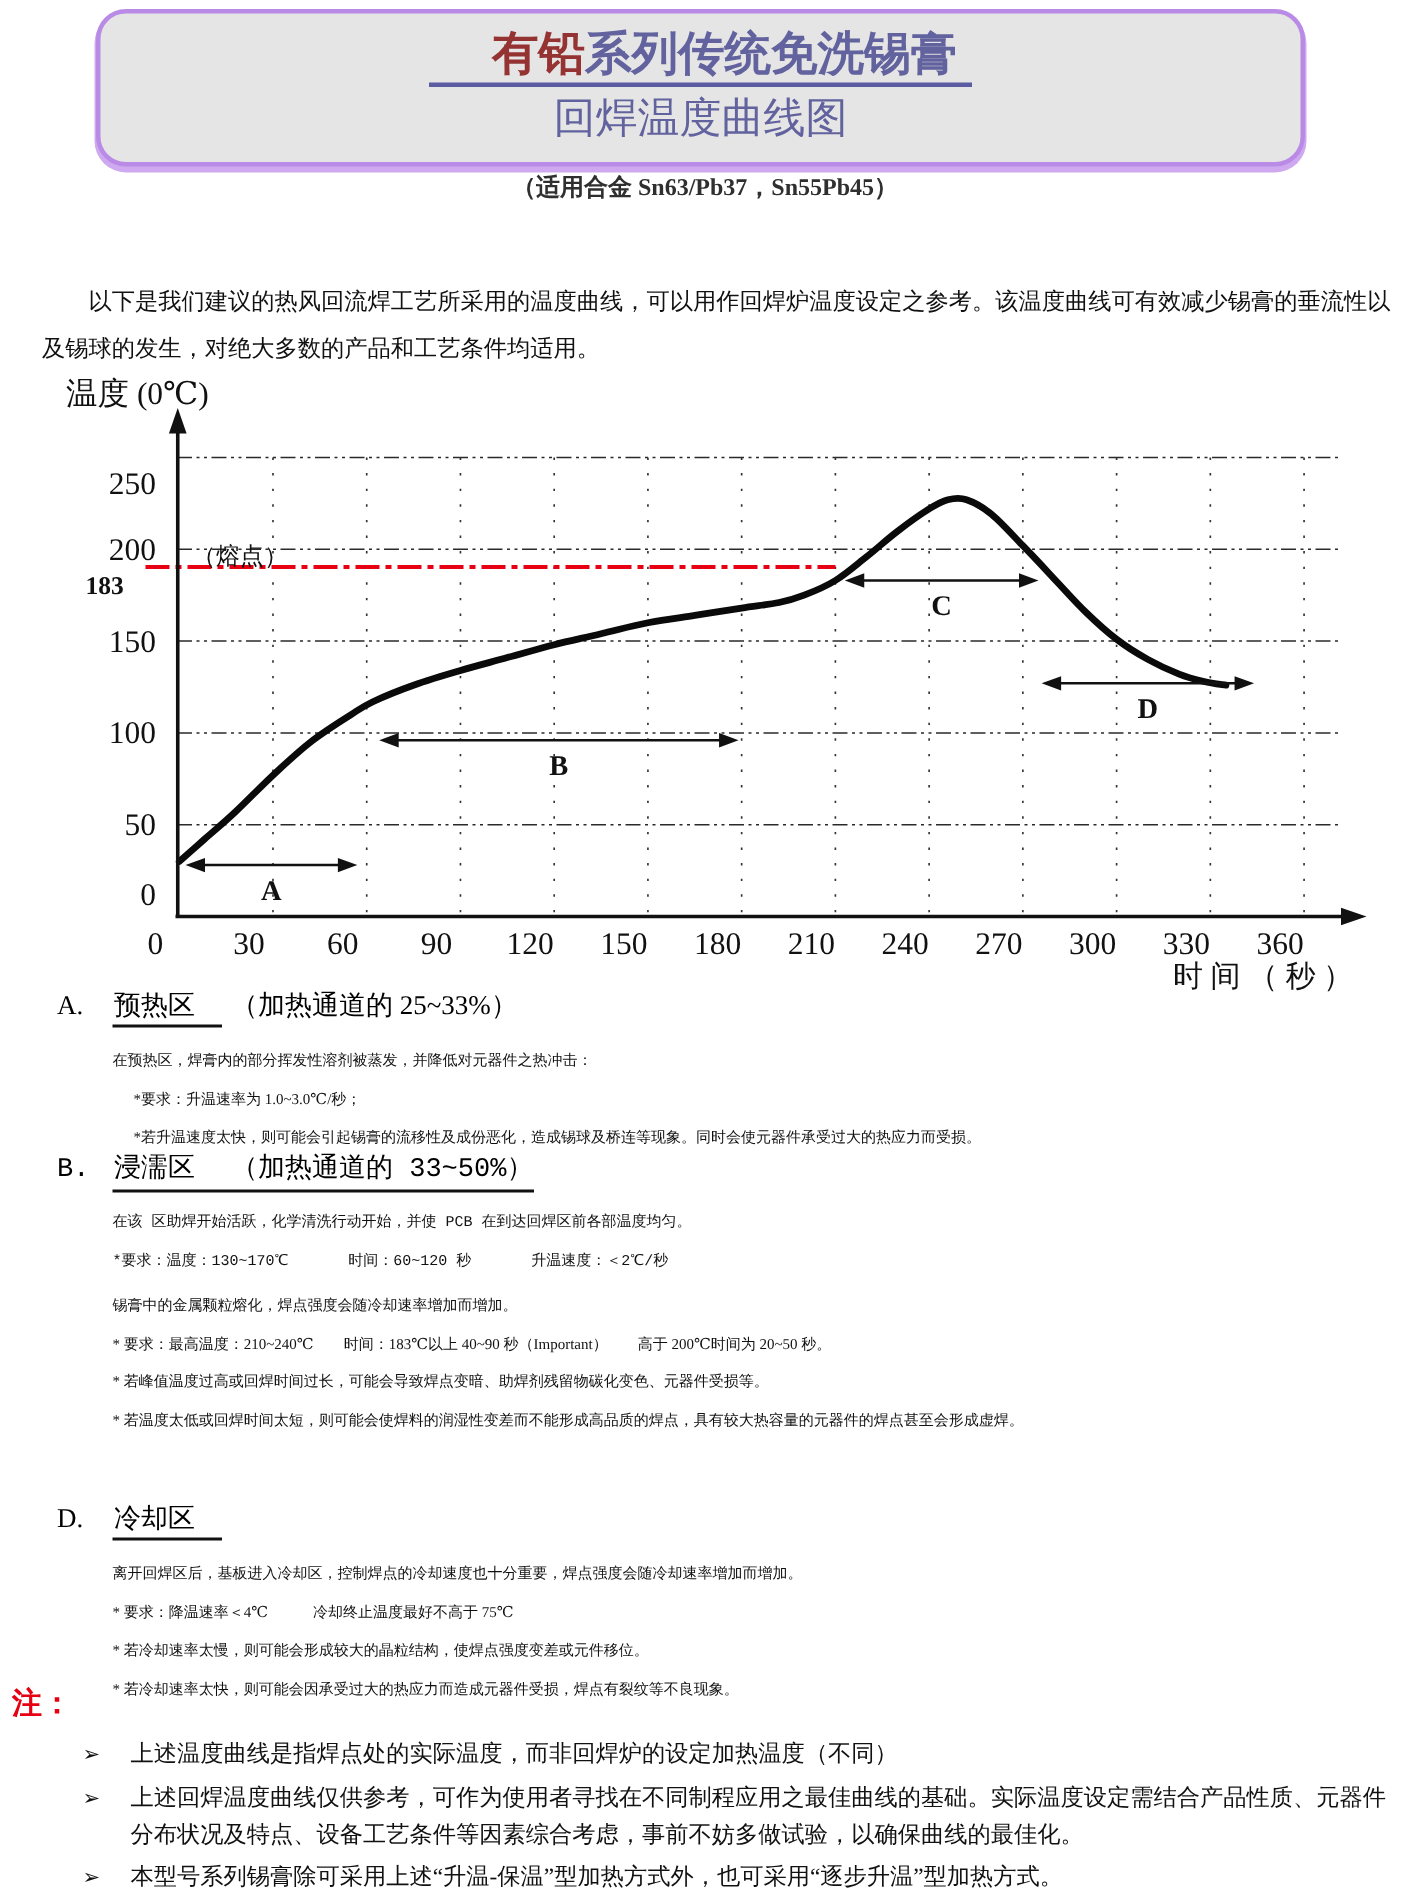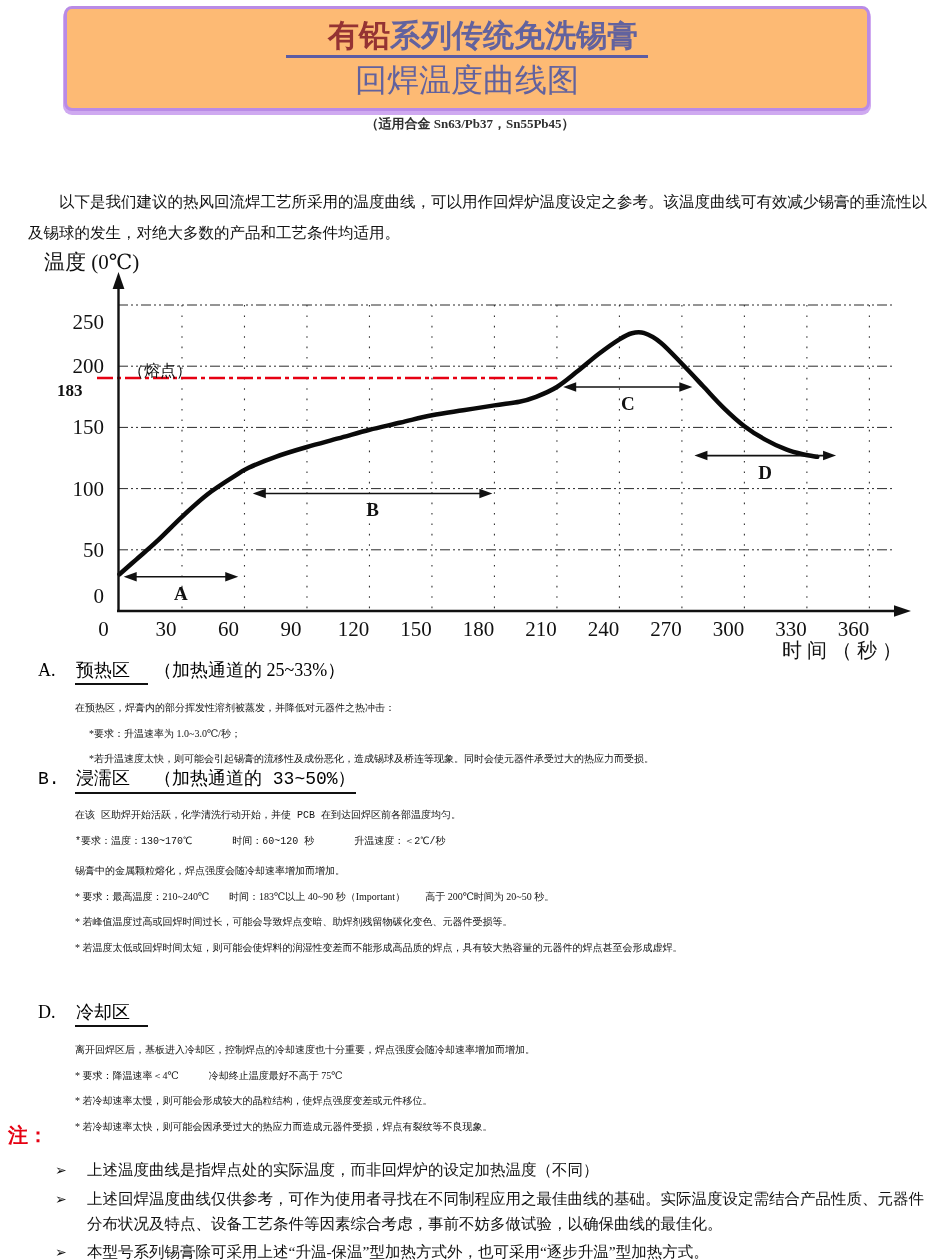--- a/index.html
+++ b/index.html
@@ -1,27 +1,27 @@
 <!DOCTYPE html>
 <html><head>
 <meta charset="utf-8">
 <style>
   html,body{margin:0;padding:0;background:#ffffff;}
   .page{position:relative;width:940px;height:1260px;background:#fff;overflow:hidden;
         font-family:"Liberation Serif","DejaVu Serif",serif;color:#111;}
   
   .title-box{position:absolute;left:64px;top:6px;width:800px;height:99px;
-             background:#fdba74;border:3px solid #b98be6;border-radius:8px;
+             background:#e5e5e5;border:3px solid #b98be6;border-radius:20px;
              box-shadow:0 3px 0 1px #cfa9f0;text-align:center;}
   .title-line1{margin-top:9px;font-size:31px;font-weight:bold;color:#62629e;line-height:36px;}
   .title-underline{display:inline-block;border-bottom:3px solid #5c5ca3;padding:0 10px 1px 42px;}
   .title-highlight{color:#953333;}
-  .title-line2{margin-top:5px;font-size:32px;color:#62629e;line-height:34px;}
+  .title-line2{margin-top:5px;font-size:28px;color:#62629e;line-height:34px;}
   .subtitle{position:absolute;top:115px;left:0;width:100%;text-align:center;
-            font-size:13px;font-weight:bold;color:#2f2f2f;}
+            font-size:16px;font-weight:bold;color:#2f2f2f;}
   
   .intro{position:absolute;left:28px;top:186px;width:904px;margin:0;
          font-size:15.5px;line-height:31px;text-indent:2em;}
   
   #chart{position:absolute;left:0;top:240px;}
   #chart text{font-family:"Liberation Serif","DejaVu Serif",serif;fill:#111;}
   
   .section{position:absolute;left:38px;width:897px;}
   .sec-header{font-size:18px;color:#000000;}
   .sec-id{display:inline-block;width:37px;}

